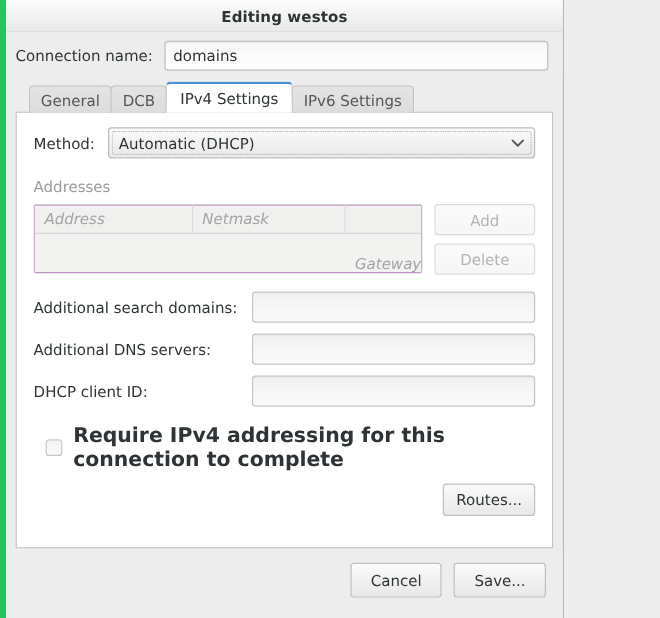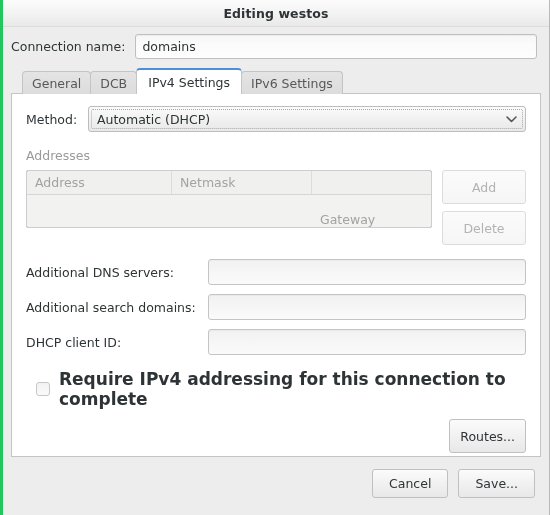--- a/index.html
+++ b/index.html
@@ -9,28 +9,28 @@
   body {
     width: 550px;
     height: 515px;
     background: #ededed;
     font-family: "DejaVu Sans", sans-serif;
     font-size: 12.5px;
     color: #2e3436;
     overflow: hidden;
   }
   .window {
-    width: 550px;
+    width: 470px;
     height: 515px;
     position: relative;
     display: flex;
     flex-direction: column;
     background: #ededed;
     box-sizing: border-box;
-    border-left: 3px solid #22c55e;
+    border-left: 5px solid #22c55e;
     border-right: 1px solid #b9b9b9;
   }
 
   
   .titlebar {
     height: 26px;
     flex: 0 0 26px;
     background: linear-gradient(to bottom, #fcfcfc 0%, #f2f2f2 55%, #e9e9e9 100%);
     display: flex;
     align-items: center;
@@ -185,20 +185,21 @@
     display: flex;
     align-items: flex-start;
     margin-bottom: 14px;
   }
   .addr-table {
     flex: 1 1 auto;
     border: 1px solid #cdcdcd;
     border-radius: 2px;
     background: #a21caf;
     overflow: hidden;
+    font-style: italic;
   }
   .addr-head {
     display: flex;
     height: 23px;
     background: #f0f0ef;
     border-bottom: 1px solid #d6d6d6;
   }
   .addr-head .th {
     font-size: 12.5px;
     color: #a3a3a3;
@@ -229,21 +230,21 @@
     box-sizing: border-box;
     border: 1px solid #c0c0c0;
     border-radius: 3px;
     background: linear-gradient(to bottom, #fbfbfb 0%, #f1f1f1 50%, #e8e8e8 100%);
     font-size: 12.5px;
     color: #2e3436;
     display: flex;
     align-items: center;
     justify-content: center;
     font-family: "DejaVu Sans", sans-serif;
-    padding: 16px 10px;
+    padding: 0 10px;
   }
   .btn.disabled {
     color: #b3b3b3;
     border-color: #dcdcdc;
     background: linear-gradient(to bottom, #fbfbfb 0%, #f6f6f6 100%);
   }
 
   
   .field-row {
     display: flex;
@@ -371,26 +372,26 @@
           </div>
           <div class="addr-body"></div>
         </div>
         <div class="addr-buttons">
           <div class="btn disabled">Add</div>
           <div class="btn disabled">Delete</div>
         </div>
       </div>
 
       <div class="field-row">
+        <span class="field-label">Additional search domains:</span>
+        <div class="field-entry"></div>
+      </div>
+
+      <div class="field-row">
         <span class="field-label">Additional DNS servers:</span>
-        <div class="field-entry"></div>
-      </div>
-
-      <div class="field-row">
-        <span class="field-label">Additional search domains:</span>
         <div class="field-entry"></div>
       </div>
 
       <div class="field-row">
         <span class="field-label">DHCP client ID:</span>
         <div class="field-entry"></div>
       </div>
 
       <div class="check-row">
         <span class="checkbox"></span>

